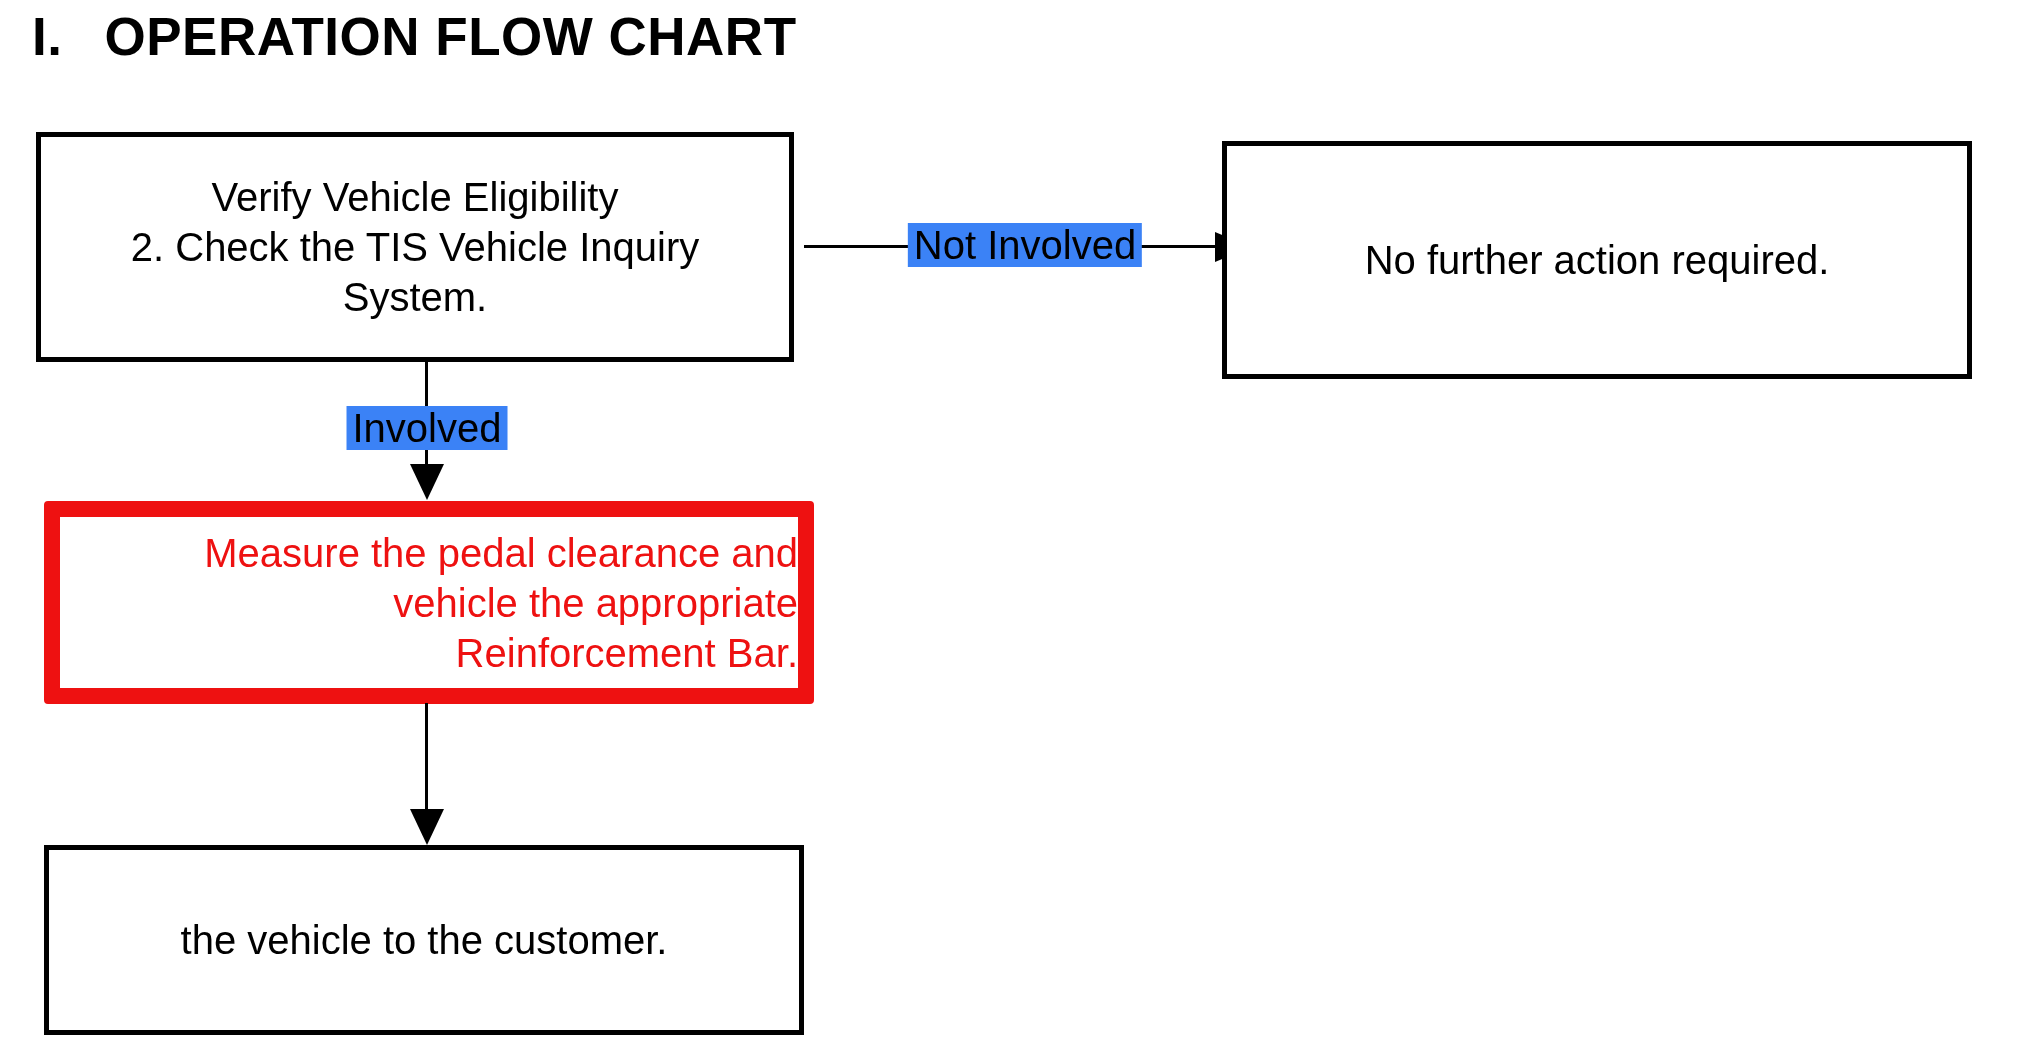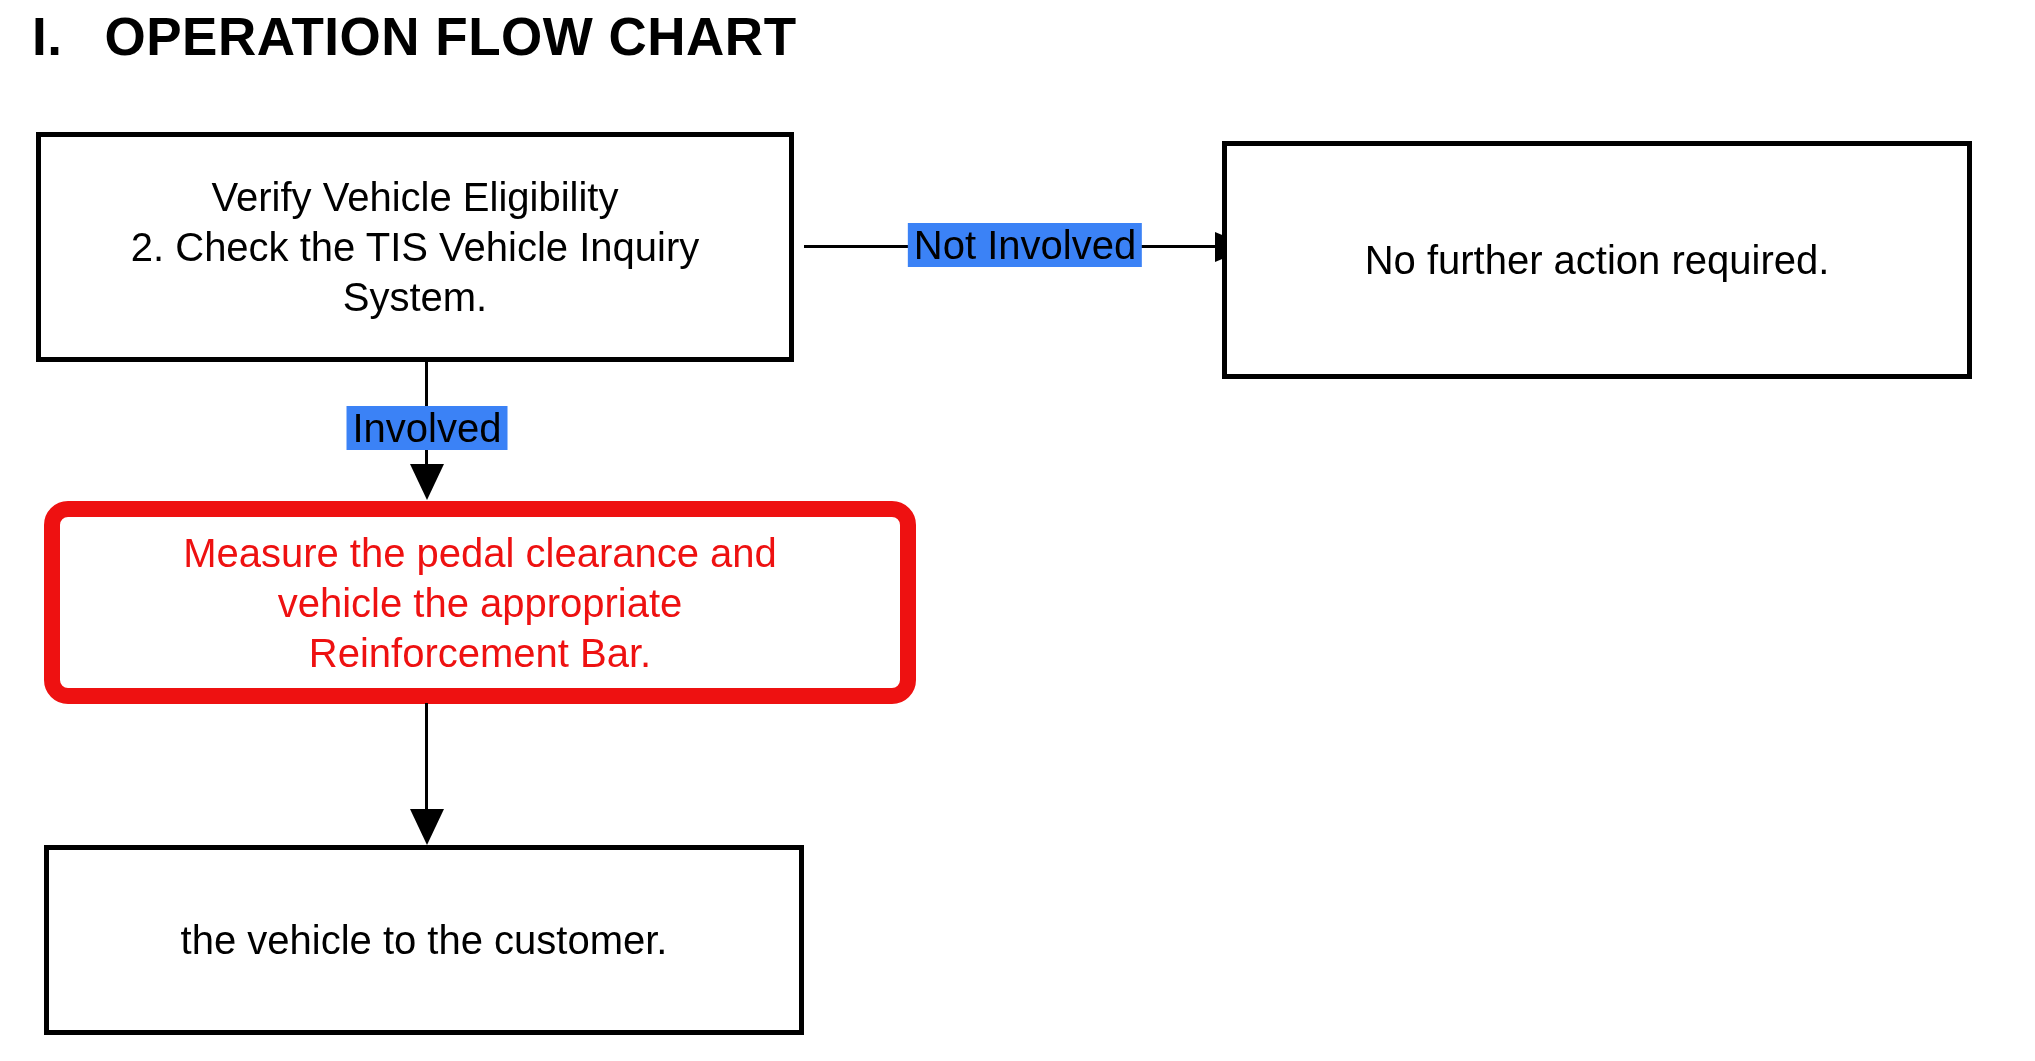--- a/index.html
+++ b/index.html
@@ -39,24 +39,25 @@
     justify-content: center;
     align-items: center;
     text-align: center;
     font-size: 40px;
     line-height: 50px;
   }
 
   .node-verify   { left: 36px;   top: 132px; width: 758px; height: 230px; }
   .node-noaction { left: 1222px; top: 132px; width: 750px; height: 238px; margin-top: 9px; }
   .node-measure  {
-    left: 44px; top: 501px; width: 872px; height: 203px;
+    left: 44px; top: 501px; width: 770px; height: 203px;
     border: 16px solid #ee1111;
-    border-radius: 24px;
+    border-radius: 4px;
     color: #ee1111;
+    align-items: flex-end;
   }
   .node-complete { left: 44px;  top: 845px; width: 760px; height: 190px; }
 
   .hline {
     position: absolute;
     background: #000000;
     height: 3px;
   }
   .vline {
     position: absolute;

